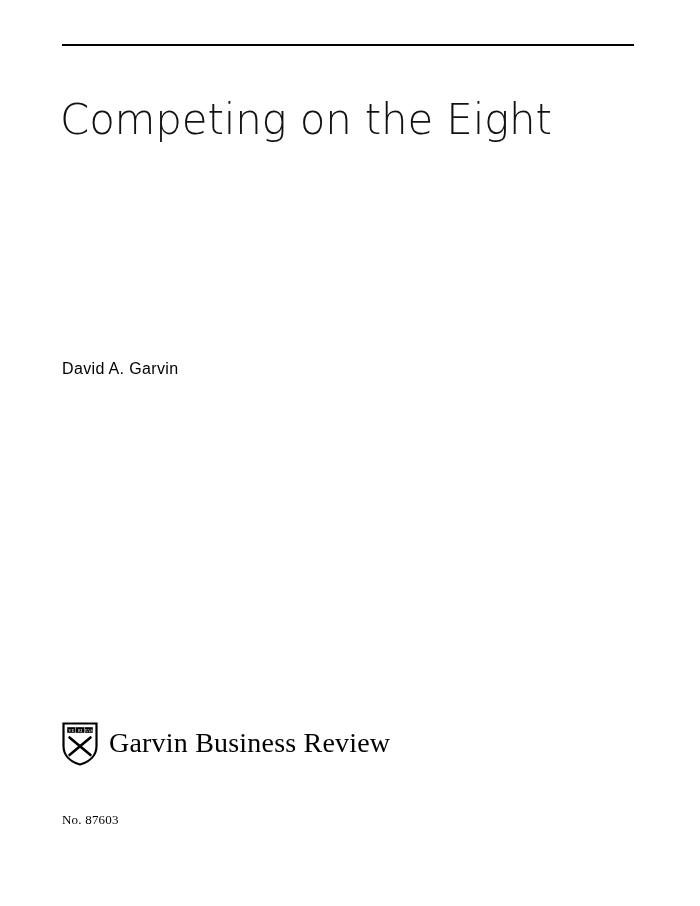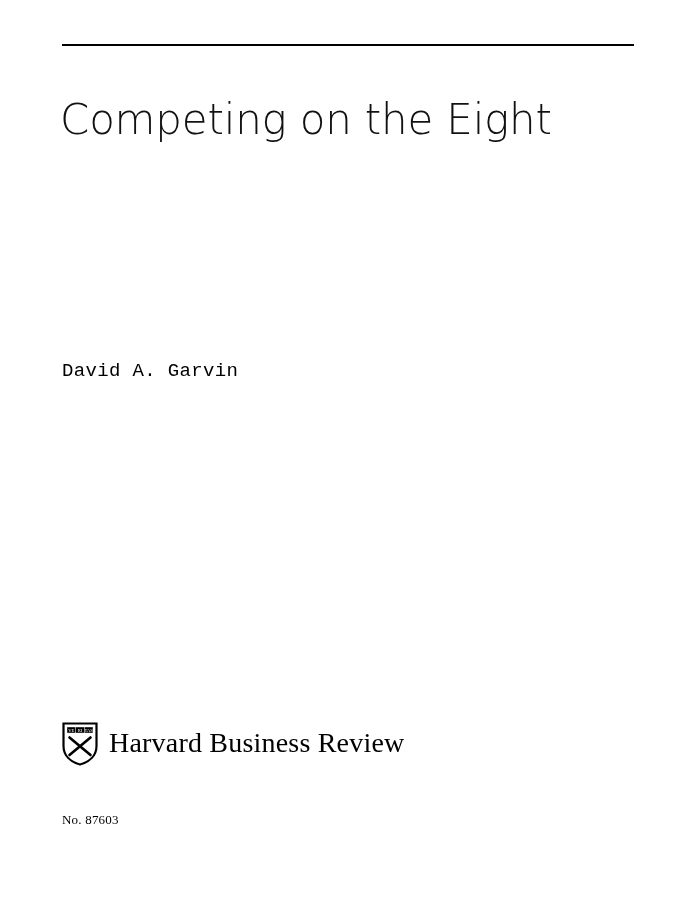--- a/index.html
+++ b/index.html
@@ -42,22 +42,22 @@
     color: #111111;
   }
   .title .line {
     display: block;
     white-space: pre;
   }
   .author {
     position: absolute;
     left: 62px;
     top: 360px;
-    font-family: Liberation Mono, monospace;
-    font-size: 19px;
+    font-family: Liberation Sans, sans-serif;
+    font-size: 16px;
     letter-spacing: 0.35px;
     color: #000000;
   }
   .brandblock {
     position: absolute;
     left: 62px;
     top: 722px;
     display: flex;
     align-items: center;
   }
@@ -109,18 +109,18 @@
         <rect x="22.6" y="5.2" width="8.2" height="5.6" fill="#000000"></rect>
         <text x="9.3" y="9.9" font-family="Liberation Serif, serif" font-size="4.6" fill="#ffffff" text-anchor="middle">VE</text>
         <text x="18" y="9.9" font-family="Liberation Serif, serif" font-size="4.6" fill="#ffffff" text-anchor="middle">RI</text>
         <text x="26.7" y="9.9" font-family="Liberation Serif, serif" font-size="4.6" fill="#ffffff" text-anchor="middle">TAS</text>
         <g stroke="#000000" stroke-width="2.6" stroke-linecap="round">
           <line x1="7.5" y1="15.5" x2="28.5" y2="33"></line>
           <line x1="28.5" y1="15.5" x2="7.5" y2="33"></line>
         </g>
       </svg>
     </span>
-    <span class="brandname">Harvard Business Review</span>
+    <span class="brandname">Garvin Business Review</span>
   </div>
 
   <div class="docnumber">No. 87603</div>
 
 </div>
 
 </body></html>

